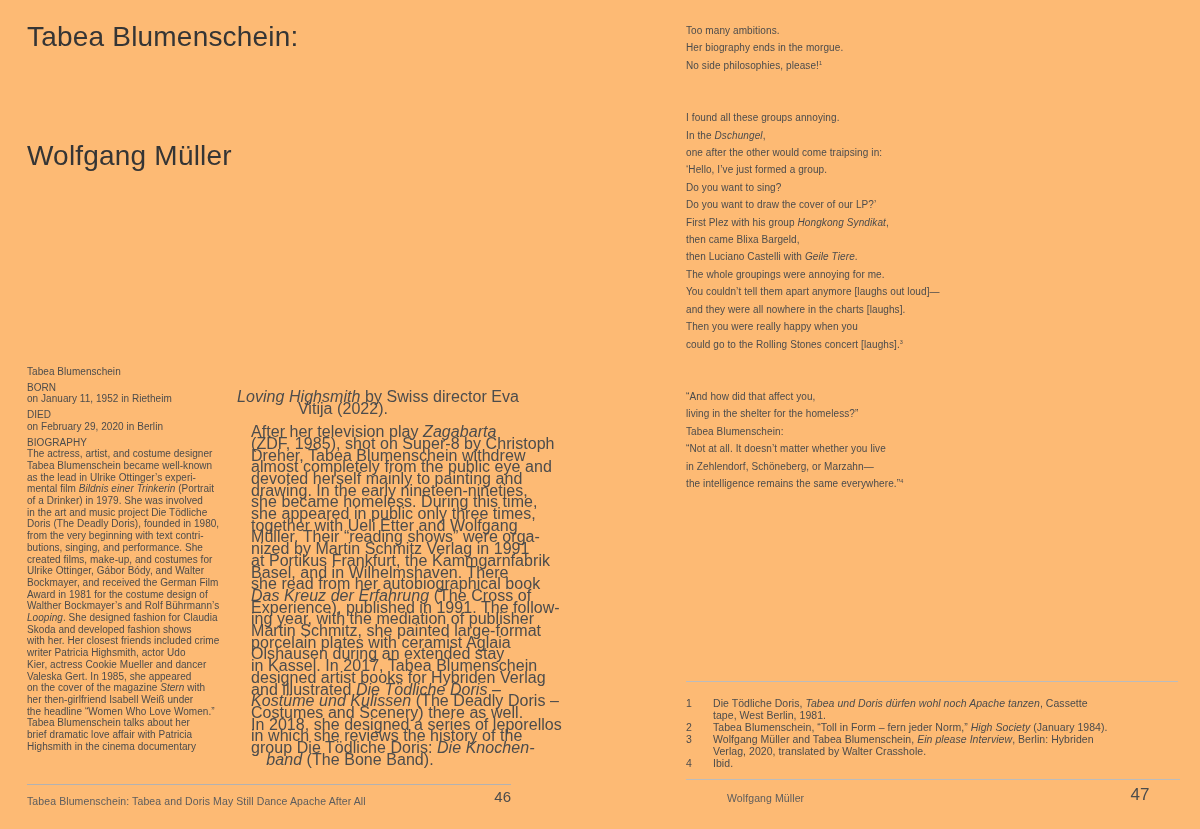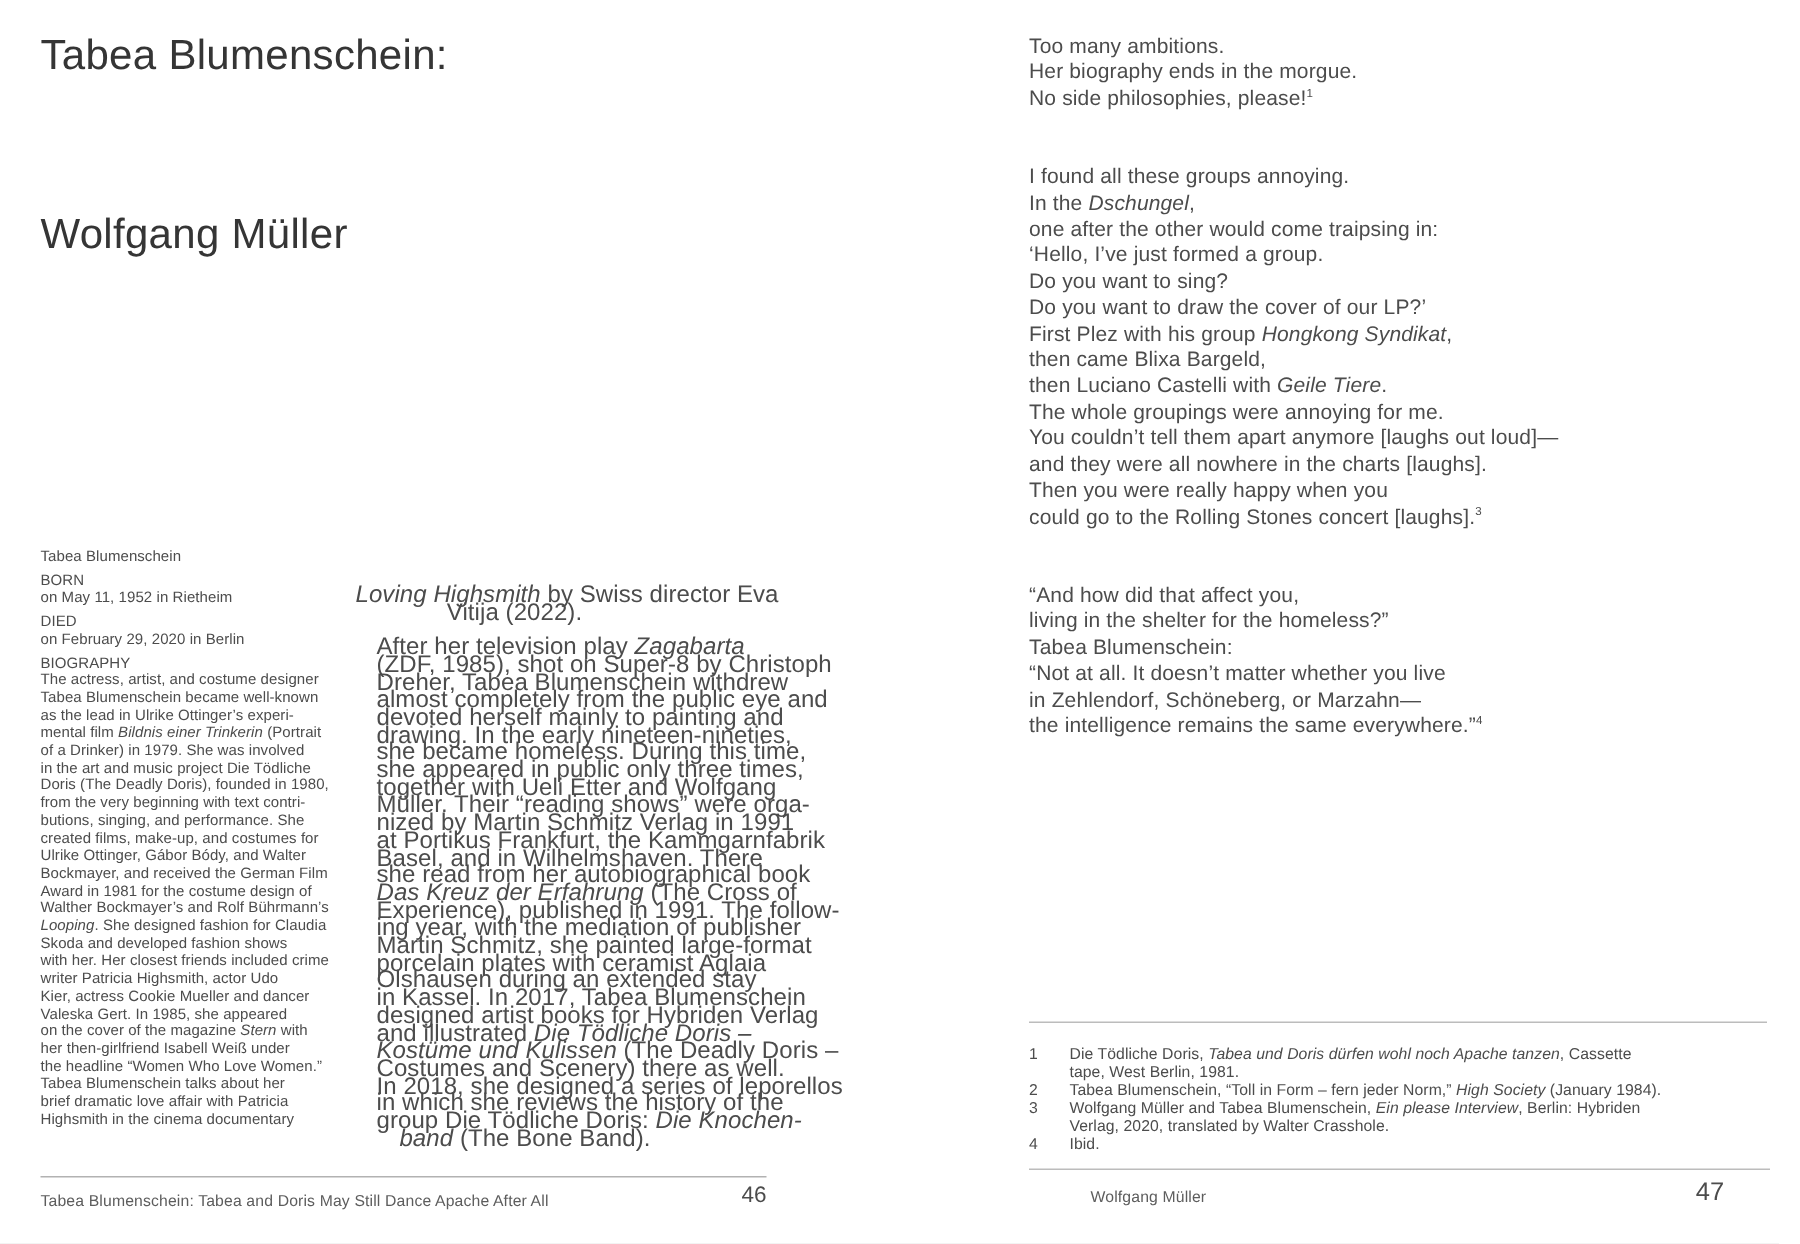--- a/index.html
+++ b/index.html
@@ -1,38 +1,38 @@
 <!DOCTYPE html>
 <html><head>
 <meta charset="utf-8">
 <style>
   html,body{margin:0;padding:0;background:#e9e9e9;}
   .spread{
-    position:relative;width:1200px;height:829px;background:#ffffff;overflow:hidden;
+    position:relative;width:1200px;height:829px;background:#fdba74;overflow:hidden;
     font-family:"Liberation Sans","DejaVu Sans",sans-serif;color:#4c4c4c;
   }
   .page{position:absolute;inset:0;}
 
   
   .title-block{position:absolute;left:27px;top:20px;font-size:28px;line-height:34px;color:#353535;letter-spacing:.2px;}
   .title-italic{font-style:italic;}
   .author{position:absolute;left:27px;top:139px;font-size:28px;line-height:34px;color:#353535;letter-spacing:.2px;}
 
   .info-col{position:absolute;left:27px;top:366px;width:205px;font-size:10px;line-height:11.7px;white-space:nowrap;letter-spacing:.05px;}
   .info-group{margin-top:4px;}
   .cont-col{position:absolute;left:237px;top:391px;width:212px;font-size:16px;line-height:11.7px;white-space:nowrap;letter-spacing:.05px;text-align:center;}
   .cont-col .para + .para{margin-top:11.7px;margin-left:14px;}
 
   .rule{position:absolute;height:1px;background:#b2b2b2;}
   .rule-footer-left{left:27px;top:784px;width:484px;}
   .running-left{position:absolute;left:27px;top:795px;font-size:10.5px;color:#5d5d5d;letter-spacing:.1px;}
   .pagenum-left{position:absolute;left:430px;top:788px;width:81px;text-align:right;font-size:15px;color:#4c4c4c;}
 
   
-  .quotes{position:absolute;left:686px;top:22px;width:490px;font-size:14px;line-height:17.4px;letter-spacing:.1px;color:#4c4c4c;}
+  .quotes{position:absolute;left:686px;top:22px;width:490px;font-size:10px;line-height:17.4px;letter-spacing:.1px;color:#4c4c4c;}
   .quote{margin:0 0 35px 0;white-space:nowrap;}
   sup{font-size:.55em;vertical-align:super;line-height:0;}
 
   .rule-footnotes{left:686px;top:681px;width:492px;background:#bcbcbc;}
   .footnotes{position:absolute;left:686px;top:697px;width:500px;font-size:10.5px;line-height:12px;letter-spacing:.05px;}
   .fn-row{display:flex;}
   .fn-num{width:27px;flex:none;}
   .fn-text{white-space:nowrap;}
 
   .rule-footer-right{left:686px;top:779px;width:494px;background:#bcbcbc;}
@@ -50,21 +50,21 @@
 
     <div class="title-block">
       <div>Tabea Blumenschein:</div>
     </div>
     <div class="author">Wolfgang Müller</div>
 
     <div class="info-col">
       <div>Tabea Blumenschein</div>
       <div class="info-group">
         <div>BORN</div>
-        <div>on May 11, 1952 in Rietheim</div>
+        <div>on January 11, 1952 in Rietheim</div>
       </div>
       <div class="info-group">
         <div>DIED</div>
         <div>on February 29, 2020 in Berlin</div>
       </div>
       <div class="info-group">
         <div>BIOGRAPHY</div>
         <div>The actress, artist, and costume designer<br>Tabea Blumenschein became well-known<br>as the lead in Ulrike Ottinger’s experi-<br>mental film <i>Bildnis einer Trinkerin</i> (Portrait<br>of a Drinker) in 1979. She was involved<br>in the art and music project Die Tödliche<br>Doris (The Deadly Doris), founded in 1980,<br>from the very beginning with text contri-<br>butions, singing, and performance. She<br>created films, make-up, and costumes for<br>Ulrike Ottinger, Gábor Bódy, and Walter<br>Bockmayer, and received the German Film<br>Award in 1981 for the costume design of<br>Walther Bockmayer’s and Rolf Bührmann’s<br><i>Looping</i>. She designed fashion for Claudia<br>Skoda and developed fashion shows<br>with her. Her closest friends included crime<br>writer Patricia Highsmith, actor Udo<br>Kier, actress Cookie Mueller and dancer<br>Valeska Gert. In 1985, she appeared<br>on the cover of the magazine <i>Stern</i> with<br>her then-girlfriend Isabell Weiß under<br>the headline “Women Who Love Women.”<br>Tabea Blumenschein talks about her<br>brief dramatic love affair with Patricia<br>Highsmith in the cinema documentary</div>
       </div>
     </div>

